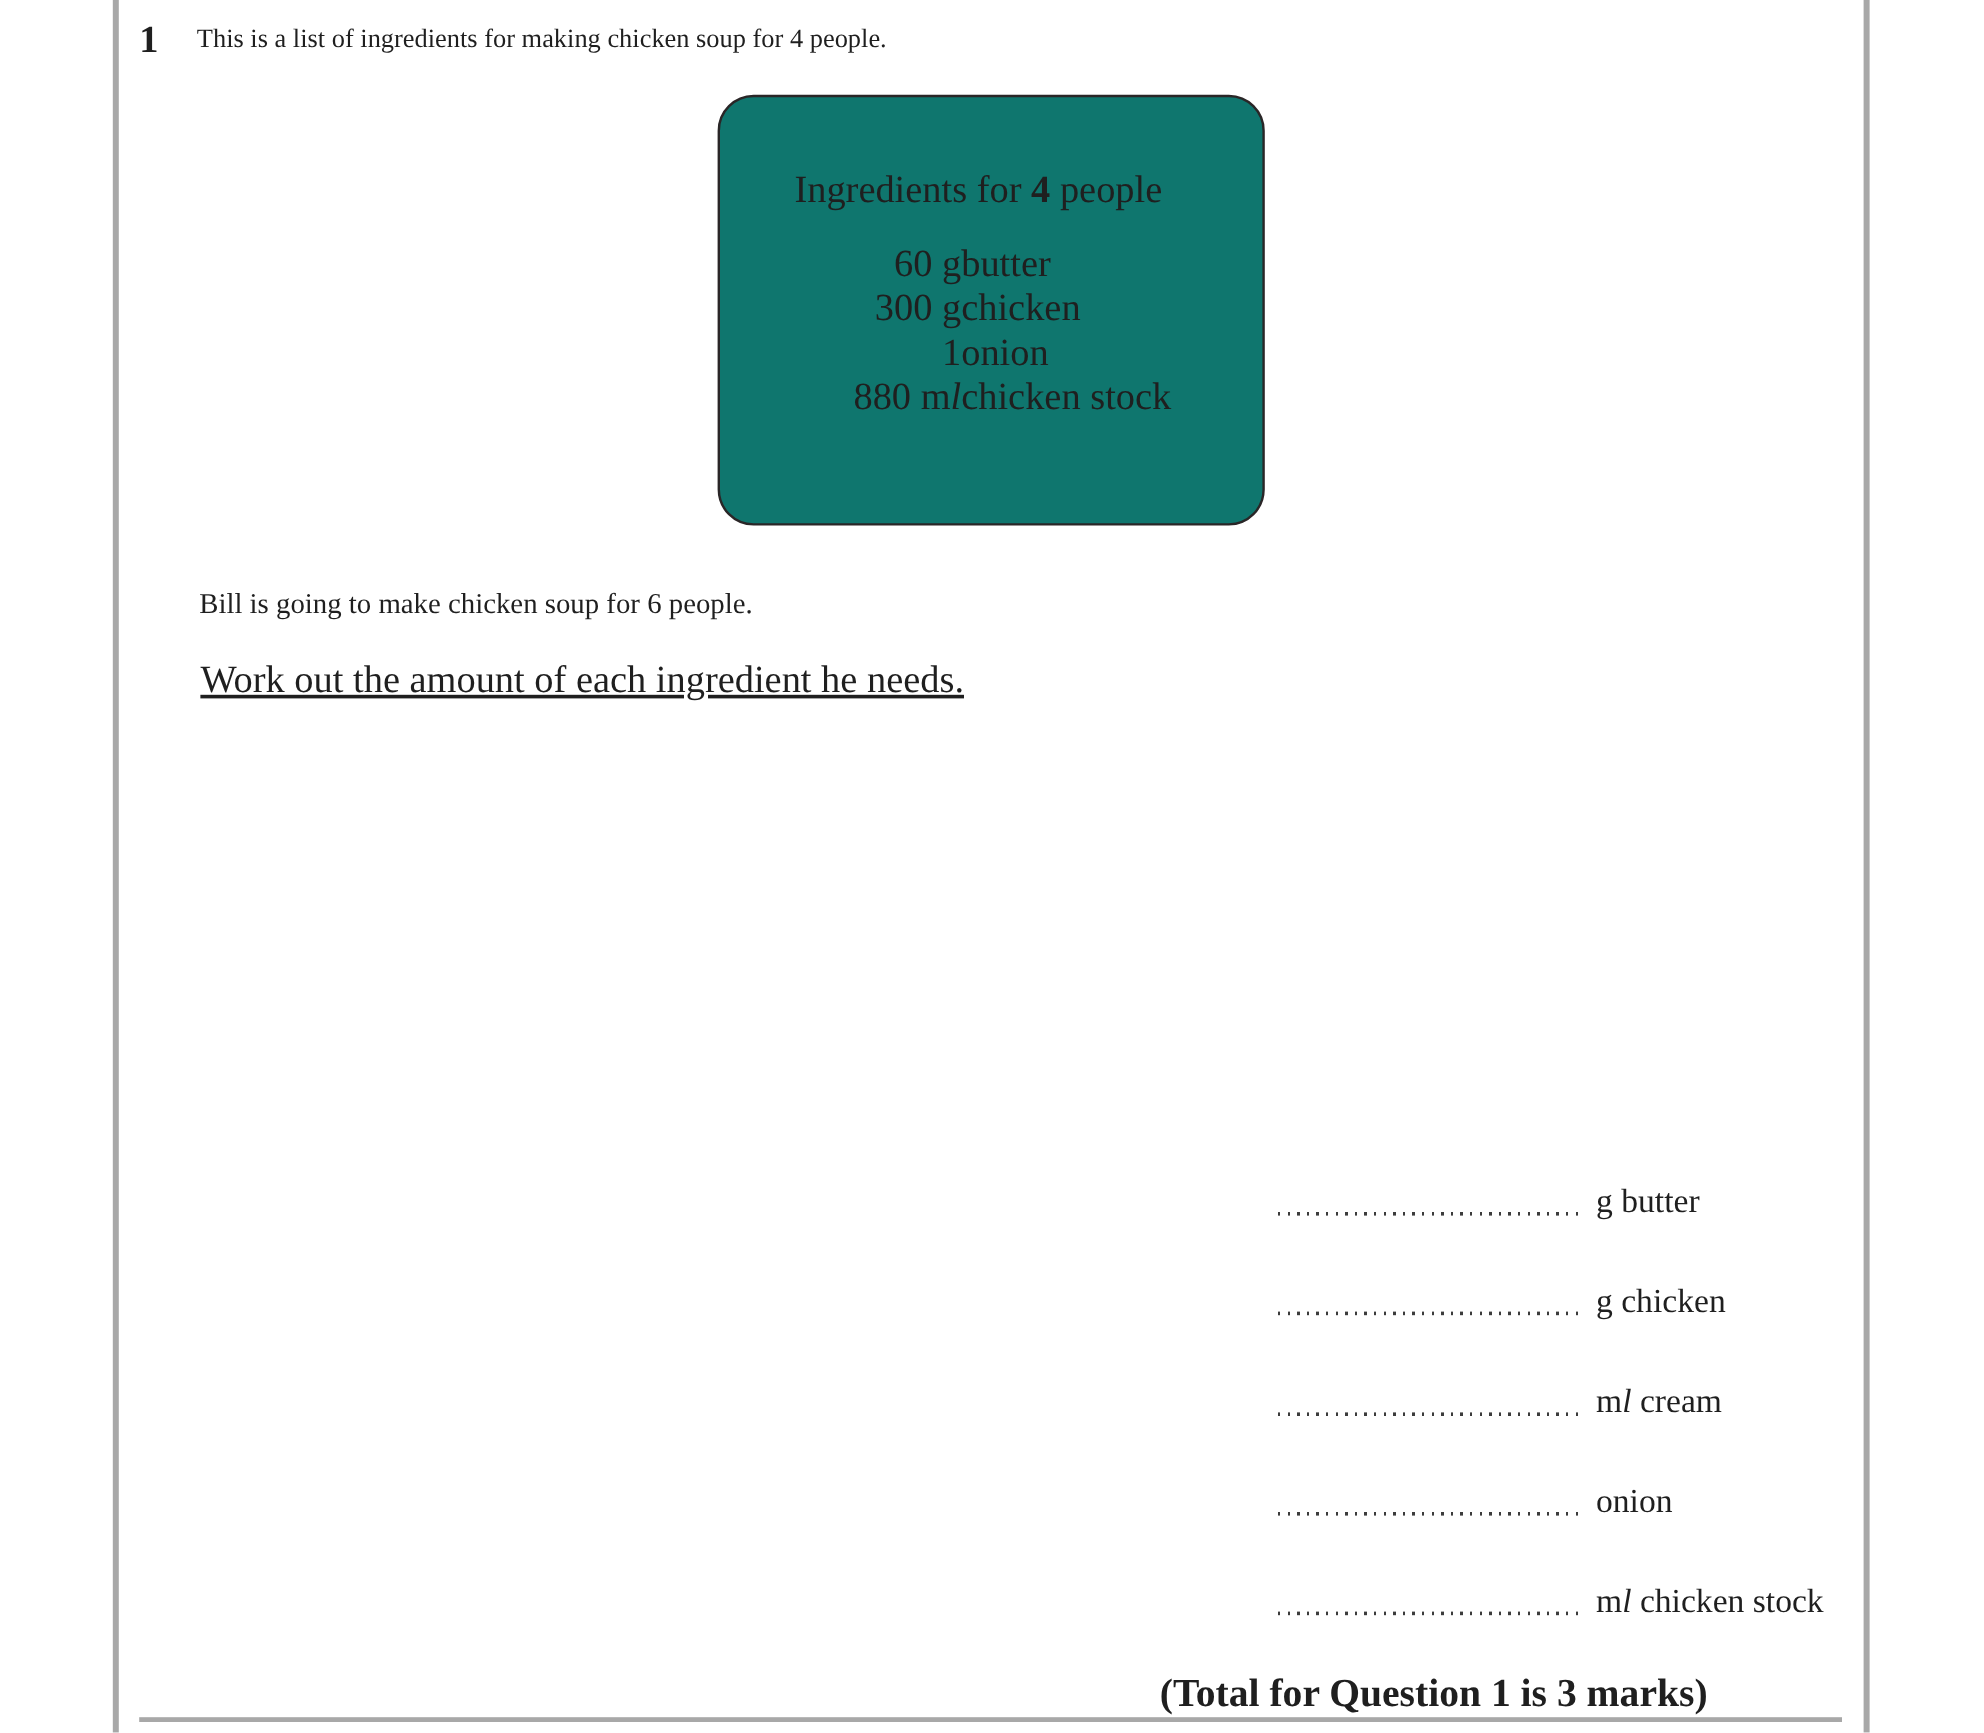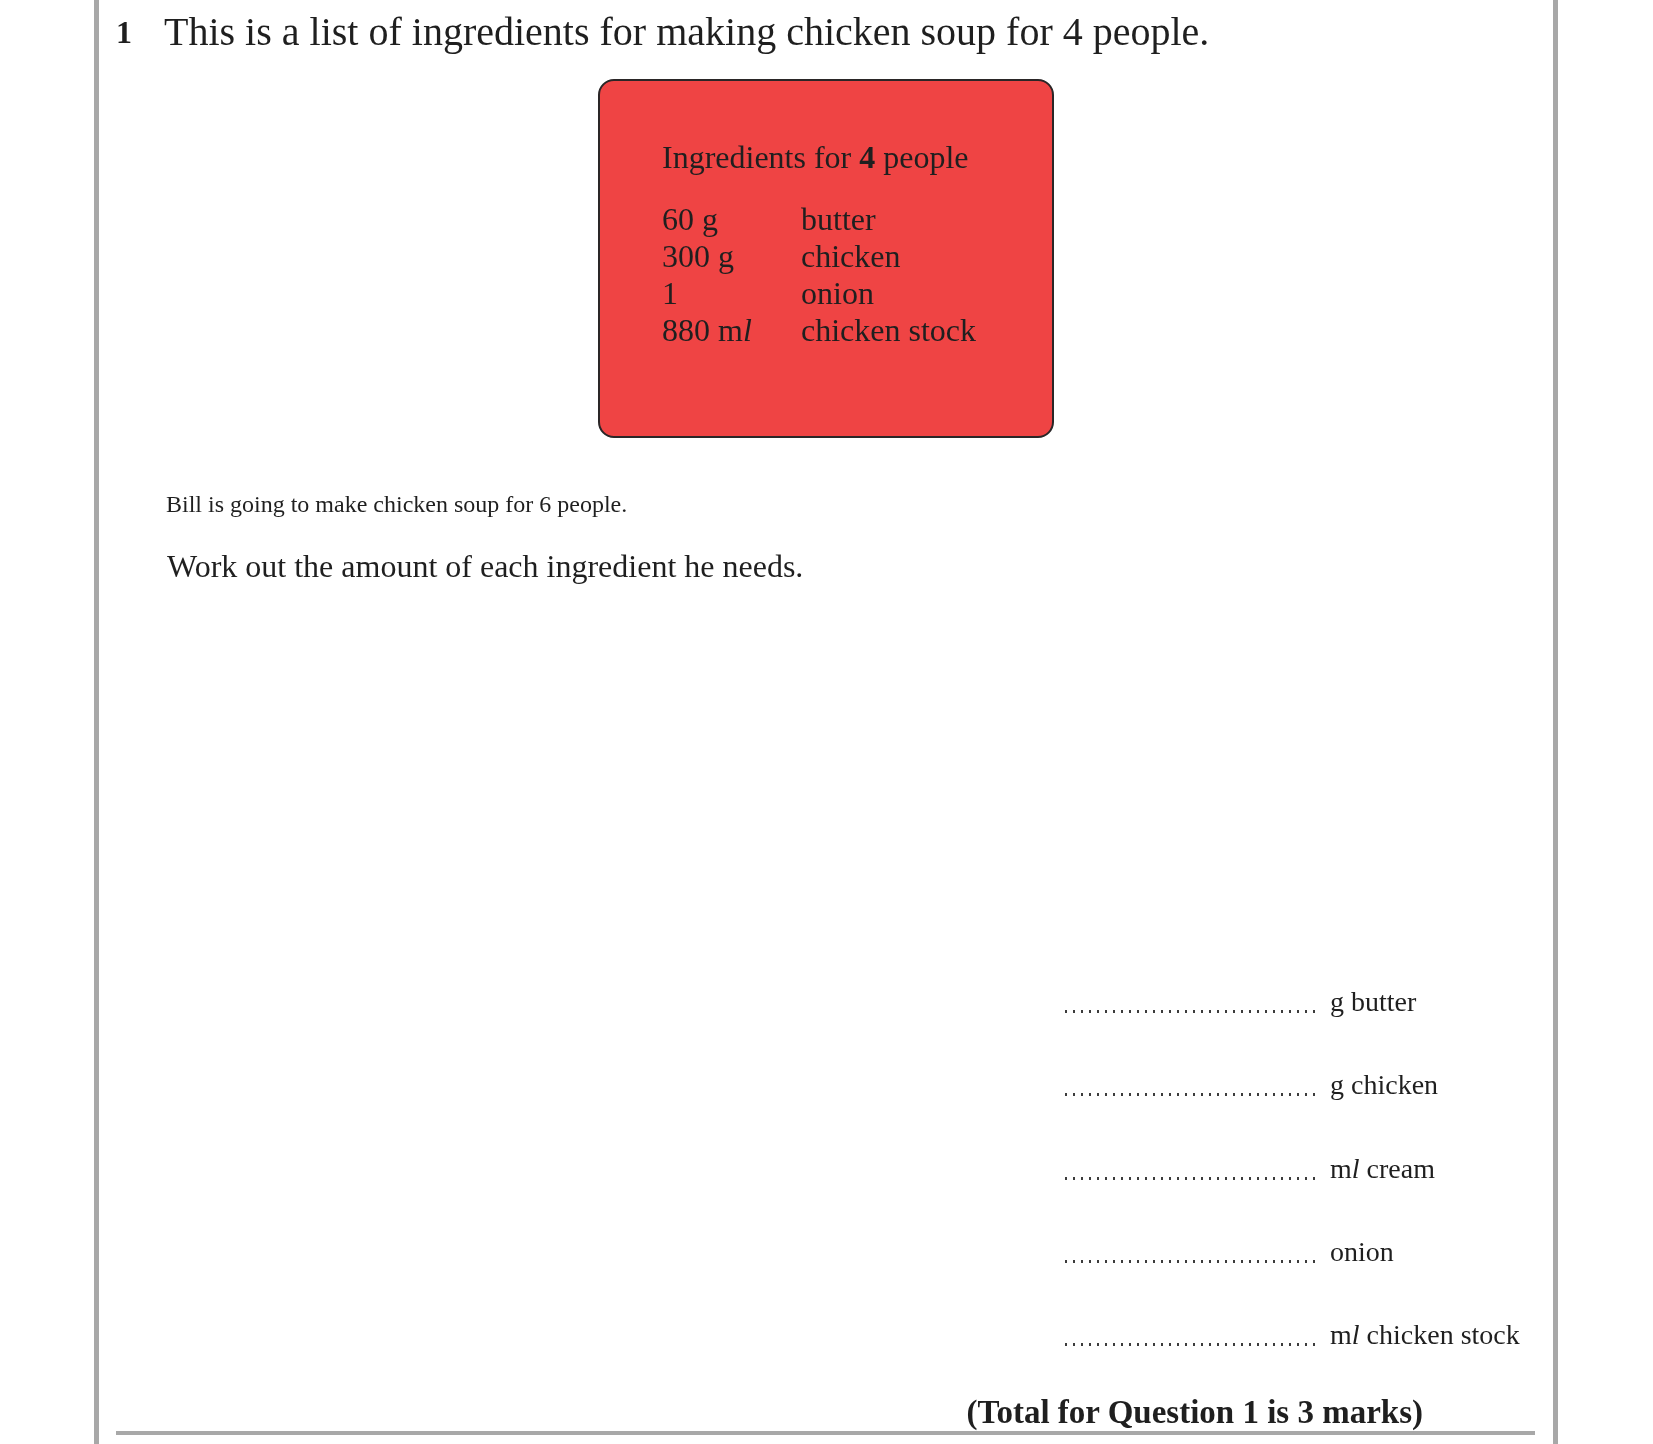--- a/index.html
+++ b/index.html
@@ -38,34 +38,35 @@
     left: 116px;
     top: 12px;
     font-size: 32px;
     font-weight: bold;
     line-height: 40px;
   }
   .intro {
     position: absolute;
     left: 164px;
     top: 12px;
-    font-size: 40px;
+    font-size: 22px;
     line-height: 40px;
     white-space: nowrap;
   }
   .ing-box {
     position: absolute;
     left: 598px;
     top: 79px;
     width: 456px;
     height: 359px;
     border: 2.5px solid #2a2627;
-    border-radius: 16px;
+    border-radius: 30px;
     box-sizing: border-box;
-    background: #ef4444;
+    background: #0f766e;
+    text-align: right;
   }
   .ing-title {
     position: absolute;
     left: 62px;
     top: 57px;
     font-size: 32px;
     line-height: 38px;
     white-space: nowrap;
   }
   .ing-rows {
@@ -86,20 +87,21 @@
     line-height: 40px;
     white-space: nowrap;
   }
   .instruction {
     position: absolute;
     left: 167px;
     top: 546px;
     font-size: 32px;
     line-height: 40px;
     white-space: nowrap;
+    text-decoration: underline;
   }
   .answer-line {
     position: absolute;
     left: 1065px;
     height: 44px;
     width: 520px;
     font-size: 28px;
     line-height: 42px;
   }
   .answer-line .dots {

